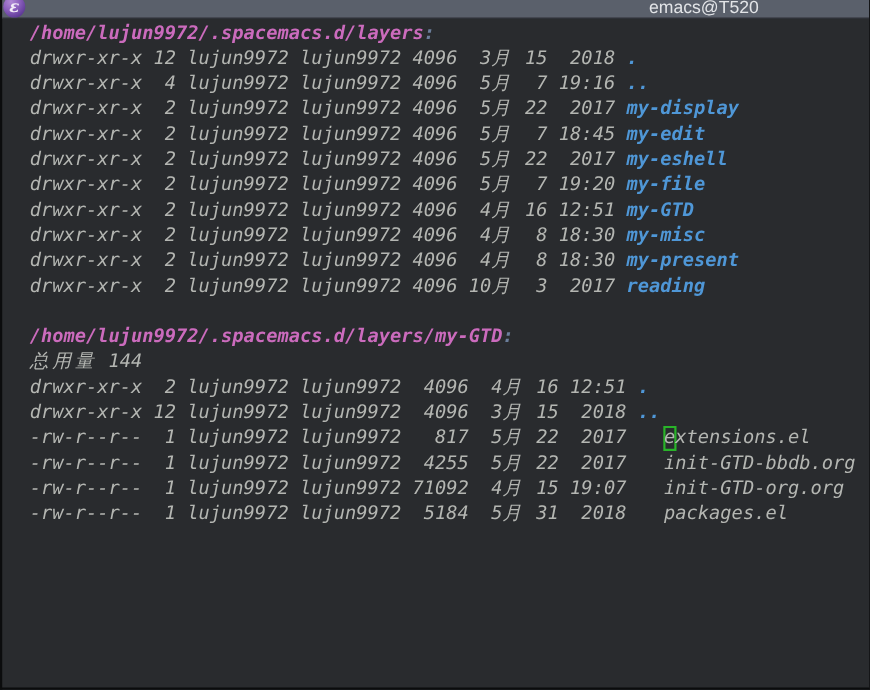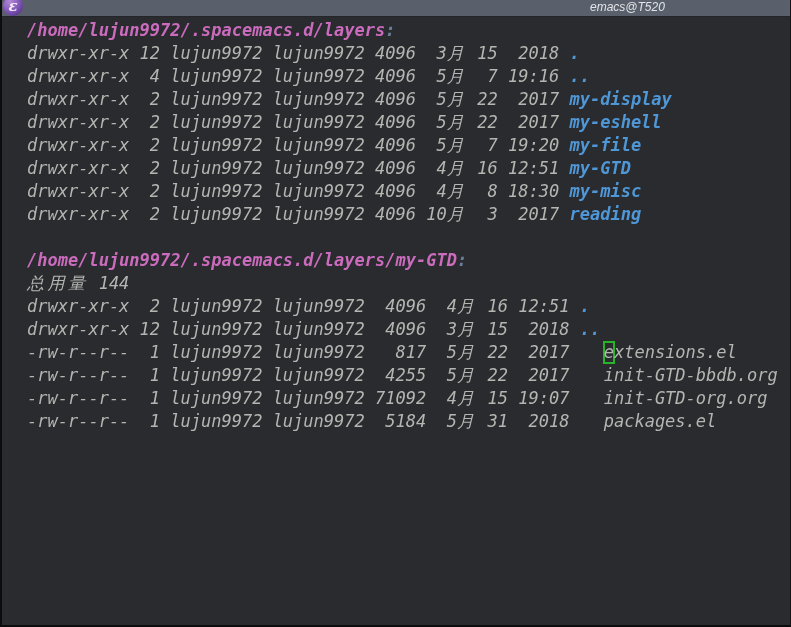--- a/index.html
+++ b/index.html
@@ -18,21 +18,21 @@
     position:absolute; left:3px; top:-4px; width:20px; height:20px;
     border-radius:50%;
     background:radial-gradient(circle at 35% 28%, #b08ad6 0%, #8c61be 40%, #5b3794 80%, #47296f 100%);
     color:#f2ecf8; text-align:center;
     font-family:"DejaVu Serif","Liberation Serif",serif;
     font-size:15px; line-height:21px; font-style:italic; font-weight:bold;
   }
   .window-title {
     position:absolute; left:590px; top:0; height:20px; line-height:15px;
     font-family:"Liberation Sans","DejaVu Sans",sans-serif;
-    font-size:12px; color:#e2e4e7;font-style:italic;
+    font-size:16px; color:#e2e4e7;
   }
   .buffer {
     position:absolute; top:17px; left:0; right:0; bottom:0;
     padding:2px 0 0 25px;
     font-size:17px; color:#b4b6b2;font-style:italic;
   }
   .line { height:23px; line-height:23px; white-space:pre; }
   .listing + .listing { margin-top:23px; }
   .path  { color:#cb6bbd; font-weight:bold; }
   .colon { color:#6b7e9b; font-weight:bold; }
@@ -54,24 +54,26 @@
   <div class="titlebar">
     <div class="window-icon">ε</div>
     <div class="window-title">emacs@T520</div>
   </div>
   <div class="buffer">
       <div class="listing">
         <div class="line"><span class="path">/home/lujun9972/.spacemacs.d/layers</span><span class="colon">:</span></div>
         <div class="line"><span class="meta">drwxr-xr-x 12 lujun9972 lujun9972 4096  3<span class="cjk">月</span> 15  2018 </span><span class="dirname">.</span></div>
         <div class="line"><span class="meta">drwxr-xr-x  4 lujun9972 lujun9972 4096  5<span class="cjk">月</span>  7 19:16 </span><span class="dirname">..</span></div>
         <div class="line"><span class="meta">drwxr-xr-x  2 lujun9972 lujun9972 4096  5<span class="cjk">月</span> 22  2017 </span><span class="dirname">my-display</span></div>
+        <div class="line"><span class="meta">drwxr-xr-x  2 lujun9972 lujun9972 4096  5<span class="cjk">月</span>  7 18:45 </span><span class="dirname">my-edit</span></div>
         <div class="line"><span class="meta">drwxr-xr-x  2 lujun9972 lujun9972 4096  5<span class="cjk">月</span> 22  2017 </span><span class="dirname">my-eshell</span></div>
         <div class="line"><span class="meta">drwxr-xr-x  2 lujun9972 lujun9972 4096  5<span class="cjk">月</span>  7 19:20 </span><span class="dirname">my-file</span></div>
         <div class="line"><span class="meta">drwxr-xr-x  2 lujun9972 lujun9972 4096  4<span class="cjk">月</span> 16 12:51 </span><span class="dirname">my-GTD</span></div>
         <div class="line"><span class="meta">drwxr-xr-x  2 lujun9972 lujun9972 4096  4<span class="cjk">月</span>  8 18:30 </span><span class="dirname">my-misc</span></div>
+        <div class="line"><span class="meta">drwxr-xr-x  2 lujun9972 lujun9972 4096  4<span class="cjk">月</span>  8 18:30 </span><span class="dirname">my-present</span></div>
         <div class="line"><span class="meta">drwxr-xr-x  2 lujun9972 lujun9972 4096 10<span class="cjk">月</span>  3  2017 </span><span class="dirname">reading</span></div>
       </div>
       <div class="listing">
         <div class="line"><span class="path">/home/lujun9972/.spacemacs.d/layers/my-GTD</span><span class="colon">:</span></div>
         <div class="line total"><span class="cjk">总</span><span class="cjk">用</span><span class="cjk">量</span> 144</div>
         <div class="line"><span class="meta">drwxr-xr-x  2 lujun9972 lujun9972  4096  4<span class="cjk">月</span> 16 12:51 </span><span class="dirname">.</span></div>
         <div class="line"><span class="meta">drwxr-xr-x 12 lujun9972 lujun9972  4096  3<span class="cjk">月</span> 15  2018 </span><span class="dirname">..</span></div>
         <div class="line"><span class="meta">-rw-r--r--  1 lujun9972 lujun9972   817  5<span class="cjk">月</span> 22  2017 </span><span class="filename"><span class="cursor">e</span>xtensions.el</span></div>
         <div class="line"><span class="meta">-rw-r--r--  1 lujun9972 lujun9972  4255  5<span class="cjk">月</span> 22  2017 </span><span class="filename">init-GTD-bbdb.org</span></div>
         <div class="line"><span class="meta">-rw-r--r--  1 lujun9972 lujun9972 71092  4<span class="cjk">月</span> 15 19:07 </span><span class="filename">init-GTD-org.org</span></div>

